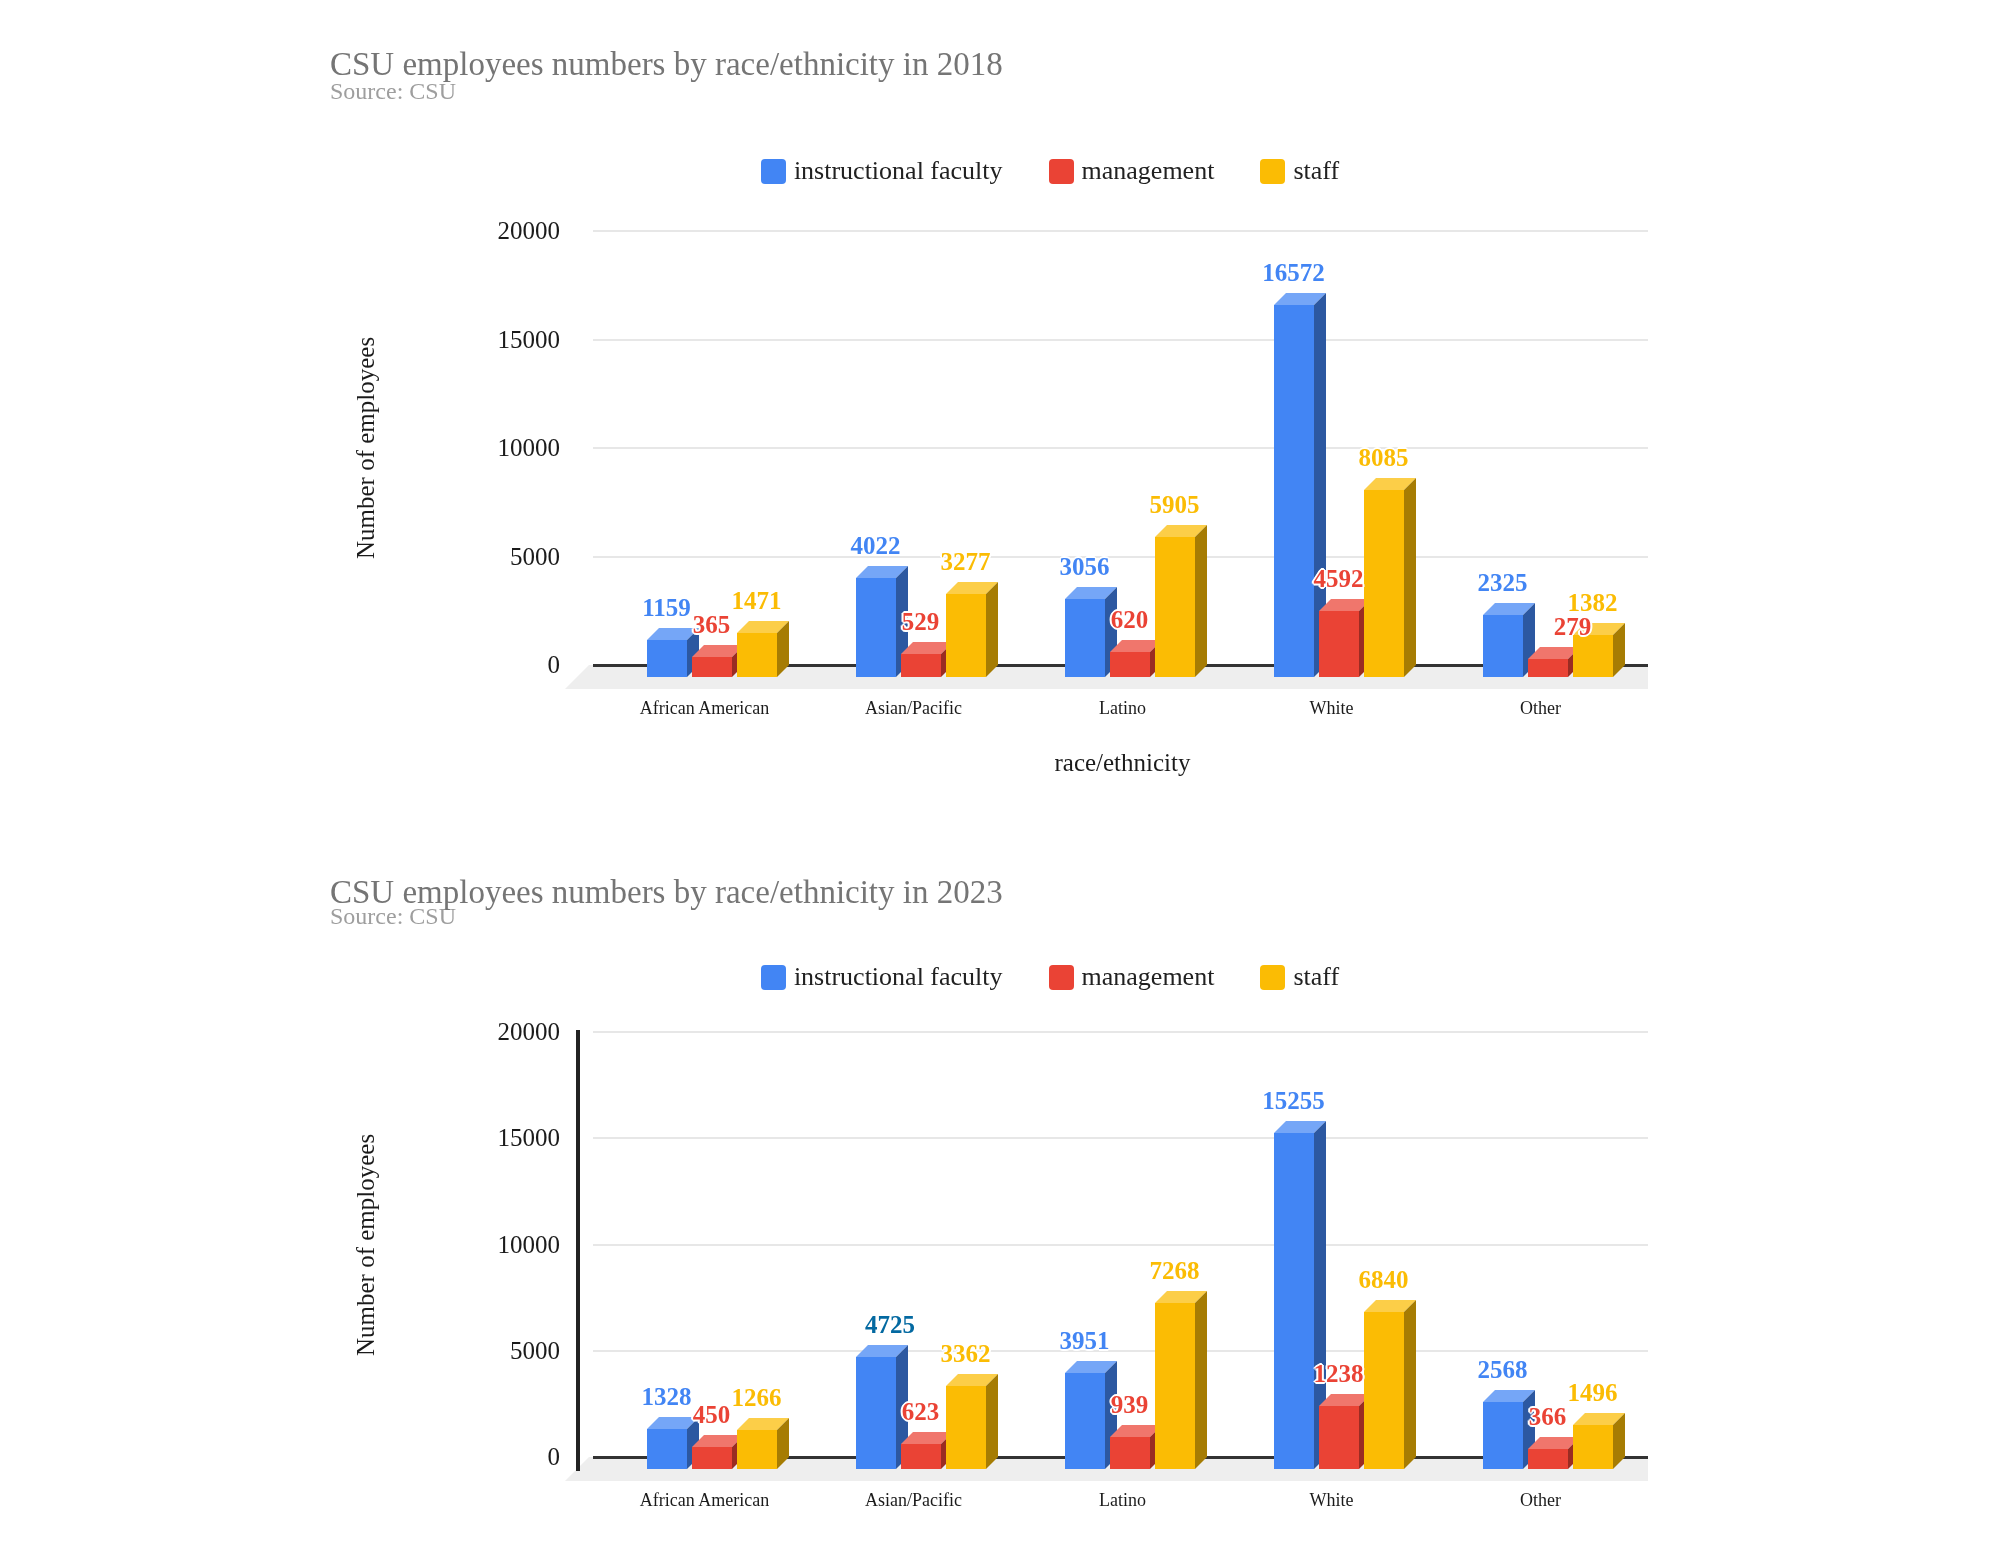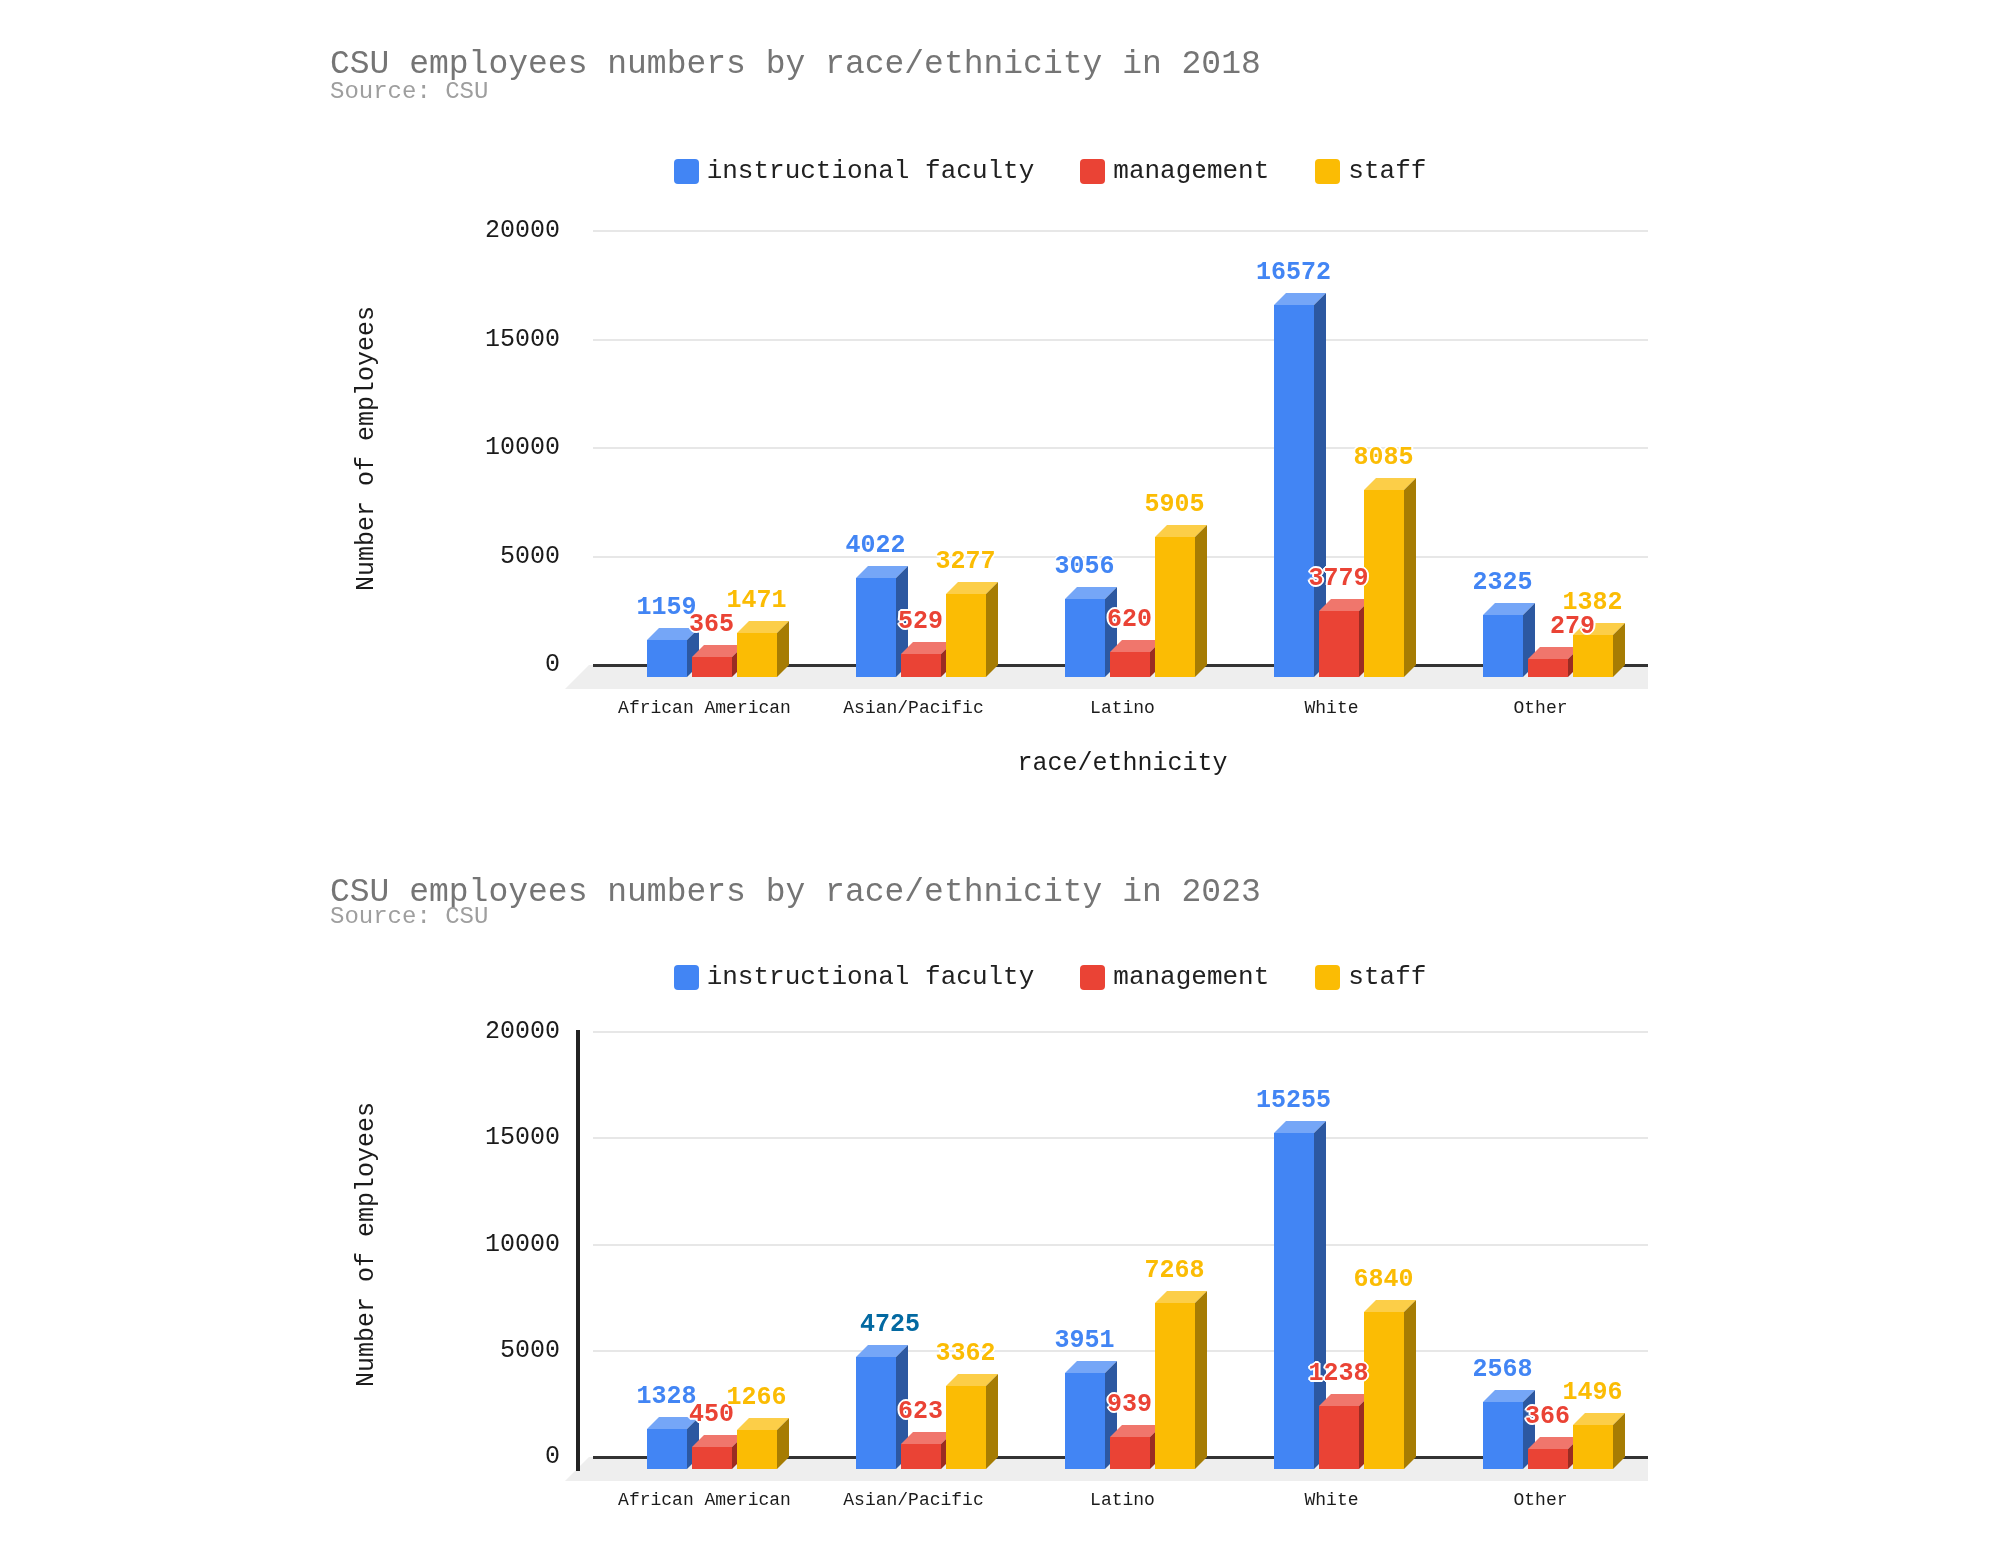--- a/index.html
+++ b/index.html
@@ -1,17 +1,17 @@
 <!DOCTYPE html>
 <html><head>
 <meta charset="utf-8">
 <style>
   html,body{margin:0;padding:0;}
   .page{position:relative;width:1648px;height:1545px;background:#ffffff;overflow:hidden;
-        font-family:Liberation Mono, monospace;}
+        font-family:Liberation Serif, serif;}
   .chart{position:absolute;left:330px;width:1440px;}
   #chart-0{top:0;height:828px;}
   #chart-1{top:828px;height:717px;}
   .title{position:absolute;top:24px;left:0;font-size:33px;font-weight:400;color:#757575;white-space:nowrap;}
   .source{position:absolute;top:78px;left:0;font-size:24px;color:#9e9e9e;}
   #chart-1 .source{top:75px;}
   .legend{position:absolute;top:156px;left:0;width:100%;display:flex;justify-content:center;
           align-items:center;gap:46px;}
   #chart-1 .legend{top:134px;}
   .legend-item{display:flex;align-items:center;gap:8px;font-size:26px;color:#212121;}
@@ -131,21 +131,21 @@
           <div class="bar-front" style="background: rgb(234, 67, 53);"></div>
           <div class="bar-top" style="background: rgb(240, 118, 108);"></div>
           <div class="bar-side" style="background: rgb(154, 44, 35);"></div>
         </div>
         <div class="val-label" style="left: 536.5px; bottom: 31px; color: rgb(234, 67, 53);">620</div>
         <div class="bar3d" style="left: 725.5px; width: 40px; height: 66px; z-index: 3;">
           <div class="bar-front" style="background: rgb(234, 67, 53);"></div>
           <div class="bar-top" style="background: rgb(240, 118, 108);"></div>
           <div class="bar-side" style="background: rgb(154, 44, 35);"></div>
         </div>
-        <div class="val-label" style="left: 745.5px; bottom: 72px; color: rgb(234, 67, 53);">3779</div>
+        <div class="val-label" style="left: 745.5px; bottom: 72px; color: rgb(234, 67, 53);">4592</div>
         <div class="bar3d" style="left: 934.5px; width: 40px; height: 18px; z-index: 3;">
           <div class="bar-front" style="background: rgb(234, 67, 53);"></div>
           <div class="bar-top" style="background: rgb(240, 118, 108);"></div>
           <div class="bar-side" style="background: rgb(154, 44, 35);"></div>
         </div>
         <div class="val-label" style="left: 954.5px; bottom: 24px; color: rgb(234, 67, 53); margin-left: 25px;">279</div>
         <div class="bar3d" style="left: 143.5px; width: 40px; height: 44px; z-index: 4;">
           <div class="bar-front" style="background: rgb(251, 188, 4);"></div>
           <div class="bar-top" style="background: rgb(252, 206, 72);"></div>
           <div class="bar-side" style="background: rgb(166, 124, 3);"></div>

